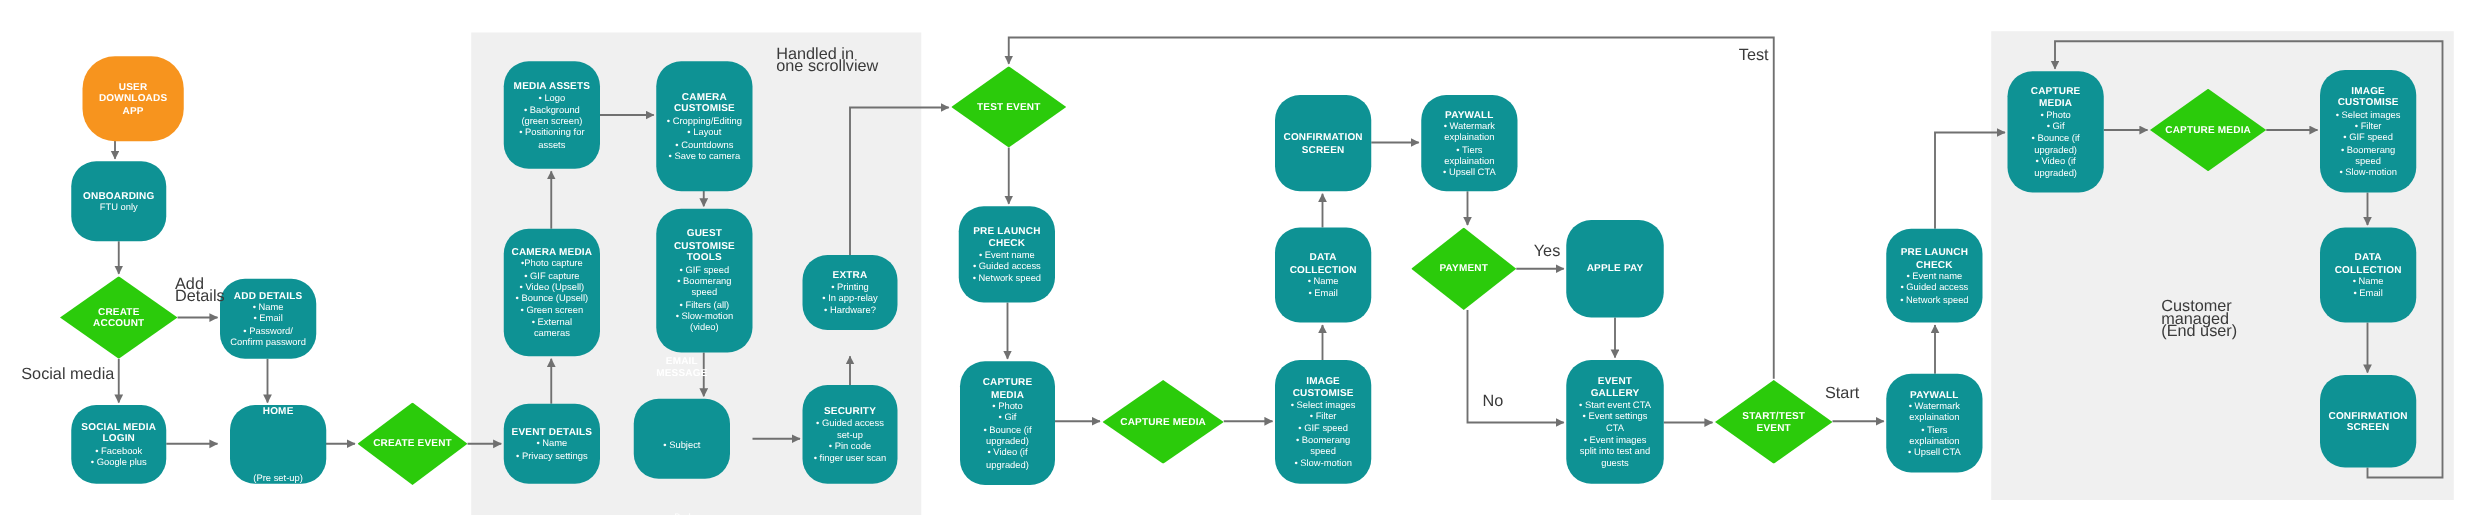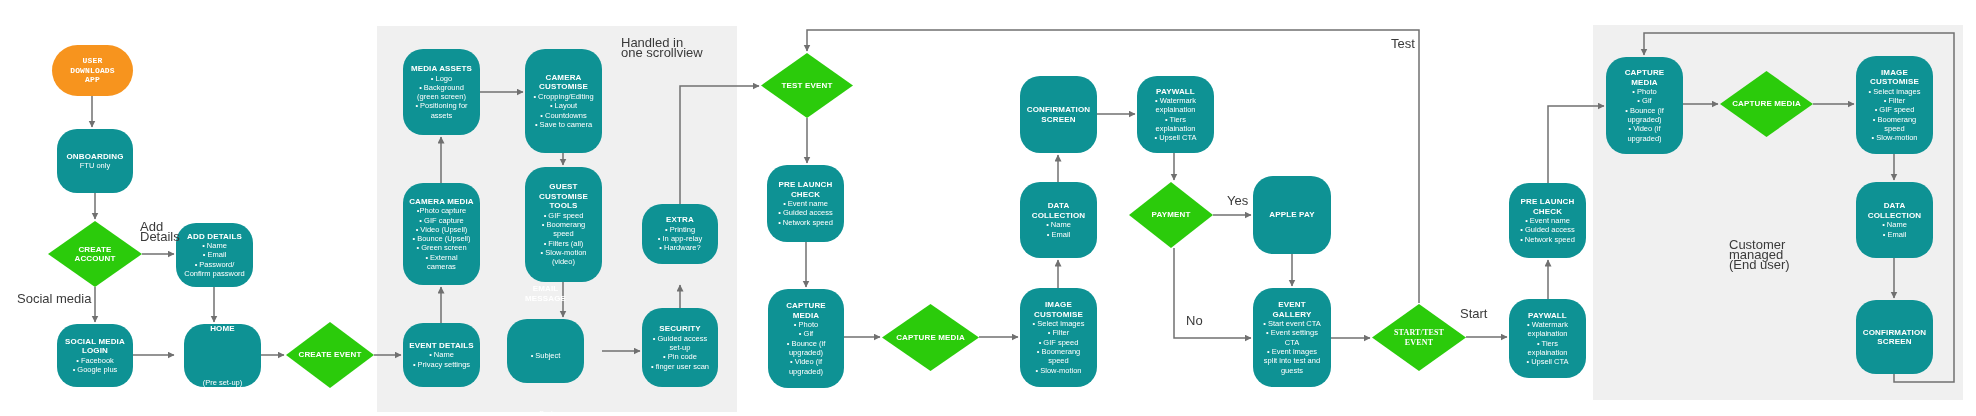--- a/index.html
+++ b/index.html
@@ -77,21 +77,21 @@
       <polyline points="1466,337 1507,337" fill="none" stroke="#707070" stroke-width="1.5" marker-end="url(#arrw)"></polyline>
       <polyline points="1419,303 1419,30 807,30 807,51" fill="none" stroke="#707070" stroke-width="1.5" marker-end="url(#arrw)"></polyline>
       <polyline points="1548,299 1548,260" fill="none" stroke="#707070" stroke-width="1.5" marker-end="url(#arrw)"></polyline>
       <polyline points="1548,183 1548,106 1604,106" fill="none" stroke="#707070" stroke-width="1.5" marker-end="url(#arrw)"></polyline>
       <polyline points="1683,104 1718,104" fill="none" stroke="#707070" stroke-width="1.5" marker-end="url(#arrw)"></polyline>
       <polyline points="1813,104 1854,104" fill="none" stroke="#707070" stroke-width="1.5" marker-end="url(#arrw)"></polyline>
       <polyline points="1894,154 1894,180" fill="none" stroke="#707070" stroke-width="1.5" marker-end="url(#arrw)"></polyline>
       <polyline points="1894,258 1894,298" fill="none" stroke="#707070" stroke-width="1.5" marker-end="url(#arrw)"></polyline>
       <polyline points="1894,374 1894,382 1954,382 1954,33 1644,33 1644,55" fill="none" stroke="#707070" stroke-width="1.5" marker-end="url(#arrw)"></polyline>
     </svg>
-    <div class="node start" style="left: 52px; top: 45px; width: 81px; height: 51px; font-family: Liberation Mono, monospace;">
+    <div class="node start" style="left: 66px; top: 45px; width: 81px; height: 68px;">
       <div class="title">USER
 DOWNLOADS
 APP</div>
     </div>
     <div class="node process" style="left: 57px; top: 129px; width: 76px; height: 64px;">
       <div class="title">ONBOARDING</div>
       <div class="line">FTU only</div>
     </div>
     <div class="node decision" style="left: 48px; top: 221px; width: 94px; height: 66px;">
       <div class="title">CREATE
@@ -238,21 +238,21 @@
     <div class="node process" style="left: 1253px; top: 288px; width: 78px; height: 99px;">
       <div class="title">EVENT
 GALLERY</div>
       <div class="line">• Start event CTA</div>
       <div class="line">• Event settings</div>
       <div class="line">CTA</div>
       <div class="line">• Event images</div>
       <div class="line">split into test and</div>
       <div class="line">guests</div>
     </div>
-    <div class="node decision" style="left: 1372px; top: 304px; width: 94px; height: 67px; font-family: Liberation Serif, serif;">
+    <div class="node decision" style="left: 1372px; top: 304px; width: 94px; height: 67px;">
       <div class="title">START/TEST
 EVENT</div>
     </div>
     <div class="node process" style="left: 1509px; top: 299px; width: 77px; height: 79px;">
       <div class="title">PAYWALL</div>
       <div class="line">• Watermark</div>
       <div class="line">explaination</div>
       <div class="line">• Tiers</div>
       <div class="line">explaination</div>
       <div class="line">• Upsell CTA</div>

